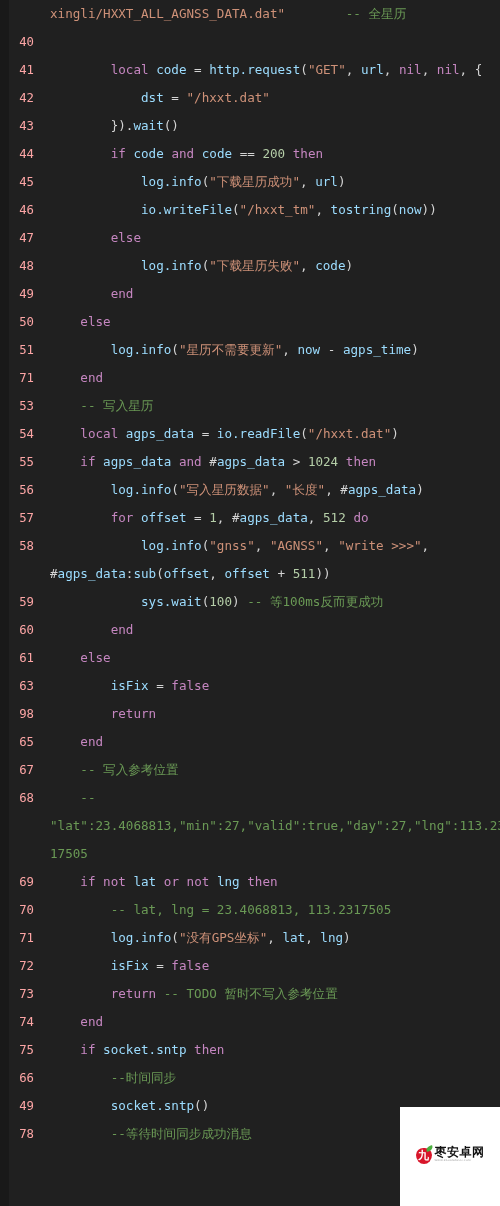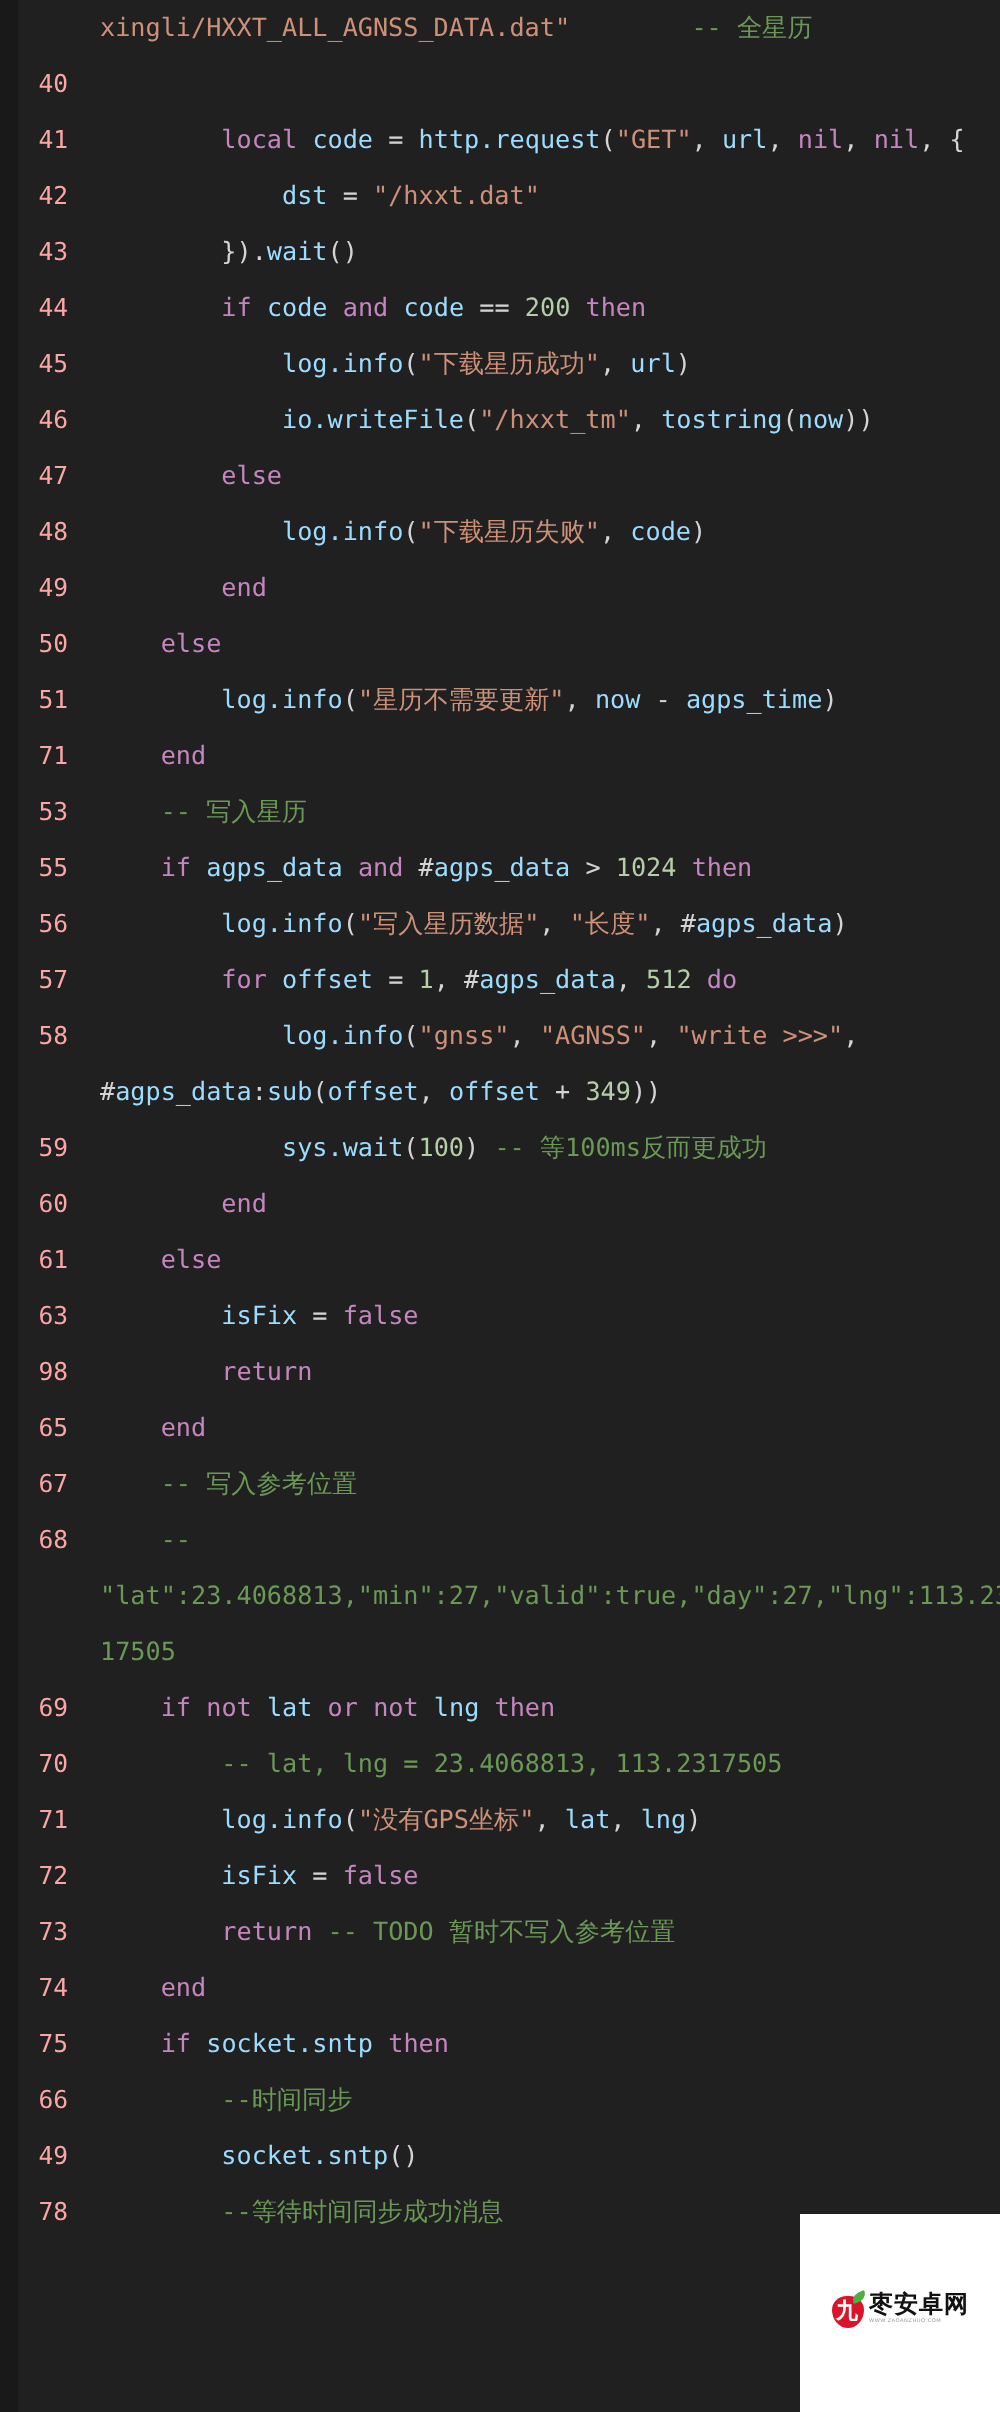--- a/index.html
+++ b/index.html
@@ -179,25 +179,26 @@
       <div class="row"><div class="ln">44</div><div class="code"><span class="pun">        </span><span class="kw">if</span><span class="pun"> </span><span class="fn">code</span><span class="pun"> </span><span class="kw">and</span><span class="pun"> </span><span class="fn">code</span><span class="pun"> == </span><span class="num">200</span><span class="pun"> </span><span class="kw">then</span></div></div>
       <div class="row"><div class="ln">45</div><div class="code"><span class="pun">            </span><span class="fn">log.info</span><span class="pun">(</span><span class="str">"下载星历成功"</span><span class="pun">, </span><span class="fn">url</span><span class="pun">)</span></div></div>
       <div class="row"><div class="ln">46</div><div class="code"><span class="pun">            </span><span class="fn">io.writeFile</span><span class="pun">(</span><span class="str">"/hxxt_tm"</span><span class="pun">, </span><span class="fn">tostring</span><span class="pun">(</span><span class="fn">now</span><span class="pun">))</span></div></div>
       <div class="row"><div class="ln">47</div><div class="code"><span class="pun">        </span><span class="kw">else</span></div></div>
       <div class="row"><div class="ln">48</div><div class="code"><span class="pun">            </span><span class="fn">log.info</span><span class="pun">(</span><span class="str">"下载星历失败"</span><span class="pun">, </span><span class="fn">code</span><span class="pun">)</span></div></div>
       <div class="row"><div class="ln">49</div><div class="code"><span class="pun">        </span><span class="kw">end</span></div></div>
       <div class="row"><div class="ln">50</div><div class="code"><span class="pun">    </span><span class="kw">else</span></div></div>
       <div class="row"><div class="ln">51</div><div class="code"><span class="pun">        </span><span class="fn">log.info</span><span class="pun">(</span><span class="str">"星历不需要更新"</span><span class="pun">, </span><span class="fn">now</span><span class="pun"> - </span><span class="fn">agps_time</span><span class="pun">)</span></div></div>
       <div class="row"><div class="ln">71</div><div class="code"><span class="pun">    </span><span class="kw">end</span></div></div>
       <div class="row"><div class="ln">53</div><div class="code"><span class="pun">    </span><span class="cmt">-- 写入星历</span></div></div>
+      <div class="row"><div class="ln">54</div><div class="code"><span class="pun">    </span><span class="kw">local</span><span class="pun"> </span><span class="fn">agps_data</span><span class="pun"> = </span><span class="fn">io.readFile</span><span class="pun">(</span><span class="str">"/hxxt.dat"</span><span class="pun">)</span></div></div>
       <div class="row"><div class="ln">55</div><div class="code"><span class="pun">    </span><span class="kw">if</span><span class="pun"> </span><span class="fn">agps_data</span><span class="pun"> </span><span class="kw">and</span><span class="pun"> #</span><span class="fn">agps_data</span><span class="pun"> &gt; </span><span class="num">1024</span><span class="pun"> </span><span class="kw">then</span></div></div>
       <div class="row"><div class="ln">56</div><div class="code"><span class="pun">        </span><span class="fn">log.info</span><span class="pun">(</span><span class="str">"写入星历数据"</span><span class="pun">, </span><span class="str">"长度"</span><span class="pun">, #</span><span class="fn">agps_data</span><span class="pun">)</span></div></div>
       <div class="row"><div class="ln">57</div><div class="code"><span class="pun">        </span><span class="kw">for</span><span class="pun"> </span><span class="fn">offset</span><span class="pun"> = </span><span class="num">1</span><span class="pun">, #</span><span class="fn">agps_data</span><span class="pun">, </span><span class="num">512</span><span class="pun"> </span><span class="kw">do</span></div></div>
       <div class="row"><div class="ln">58</div><div class="code"><span class="pun">            </span><span class="fn">log.info</span><span class="pun">(</span><span class="str">"gnss"</span><span class="pun">, </span><span class="str">"AGNSS"</span><span class="pun">, </span><span class="str">"write &gt;&gt;&gt;"</span><span class="pun">,</span></div></div>
-      <div class="row cont"><div class="ln blank"></div><div class="code"><span class="pun">#</span><span class="fn">agps_data</span><span class="pun">:</span><span class="fn">sub</span><span class="pun">(</span><span class="fn">offset</span><span class="pun">, </span><span class="fn">offset</span><span class="pun"> + </span><span class="num">349</span><span class="pun">))</span></div></div>
+      <div class="row cont"><div class="ln blank"></div><div class="code"><span class="pun">#</span><span class="fn">agps_data</span><span class="pun">:</span><span class="fn">sub</span><span class="pun">(</span><span class="fn">offset</span><span class="pun">, </span><span class="fn">offset</span><span class="pun"> + </span><span class="num">511</span><span class="pun">))</span></div></div>
       <div class="row"><div class="ln">59</div><div class="code"><span class="pun">            </span><span class="fn">sys.wait</span><span class="pun">(</span><span class="num">100</span><span class="pun">) </span><span class="cmt">-- 等100ms反而更成功</span></div></div>
       <div class="row"><div class="ln">60</div><div class="code"><span class="pun">        </span><span class="kw">end</span></div></div>
       <div class="row"><div class="ln">61</div><div class="code"><span class="pun">    </span><span class="kw">else</span></div></div>
       <div class="row"><div class="ln">63</div><div class="code"><span class="pun">        </span><span class="fn">isFix</span><span class="pun"> = </span><span class="kw">false</span></div></div>
       <div class="row"><div class="ln">98</div><div class="code"><span class="pun">        </span><span class="kw">return</span></div></div>
       <div class="row"><div class="ln">65</div><div class="code"><span class="pun">    </span><span class="kw">end</span></div></div>
       <div class="row"><div class="ln">67</div><div class="code"><span class="pun">    </span><span class="cmt">-- 写入参考位置</span></div></div>
       <div class="row"><div class="ln">68</div><div class="code"><span class="pun">    </span><span class="cmt">--</span></div></div>
       <div class="row cont"><div class="ln blank"></div><div class="code"><span class="cmt">"lat":23.4068813,"min":27,"valid":true,"day":27,"lng":113.23</span></div></div>
       <div class="row cont"><div class="ln blank"></div><div class="code"><span class="cmt">17505</span></div></div>

